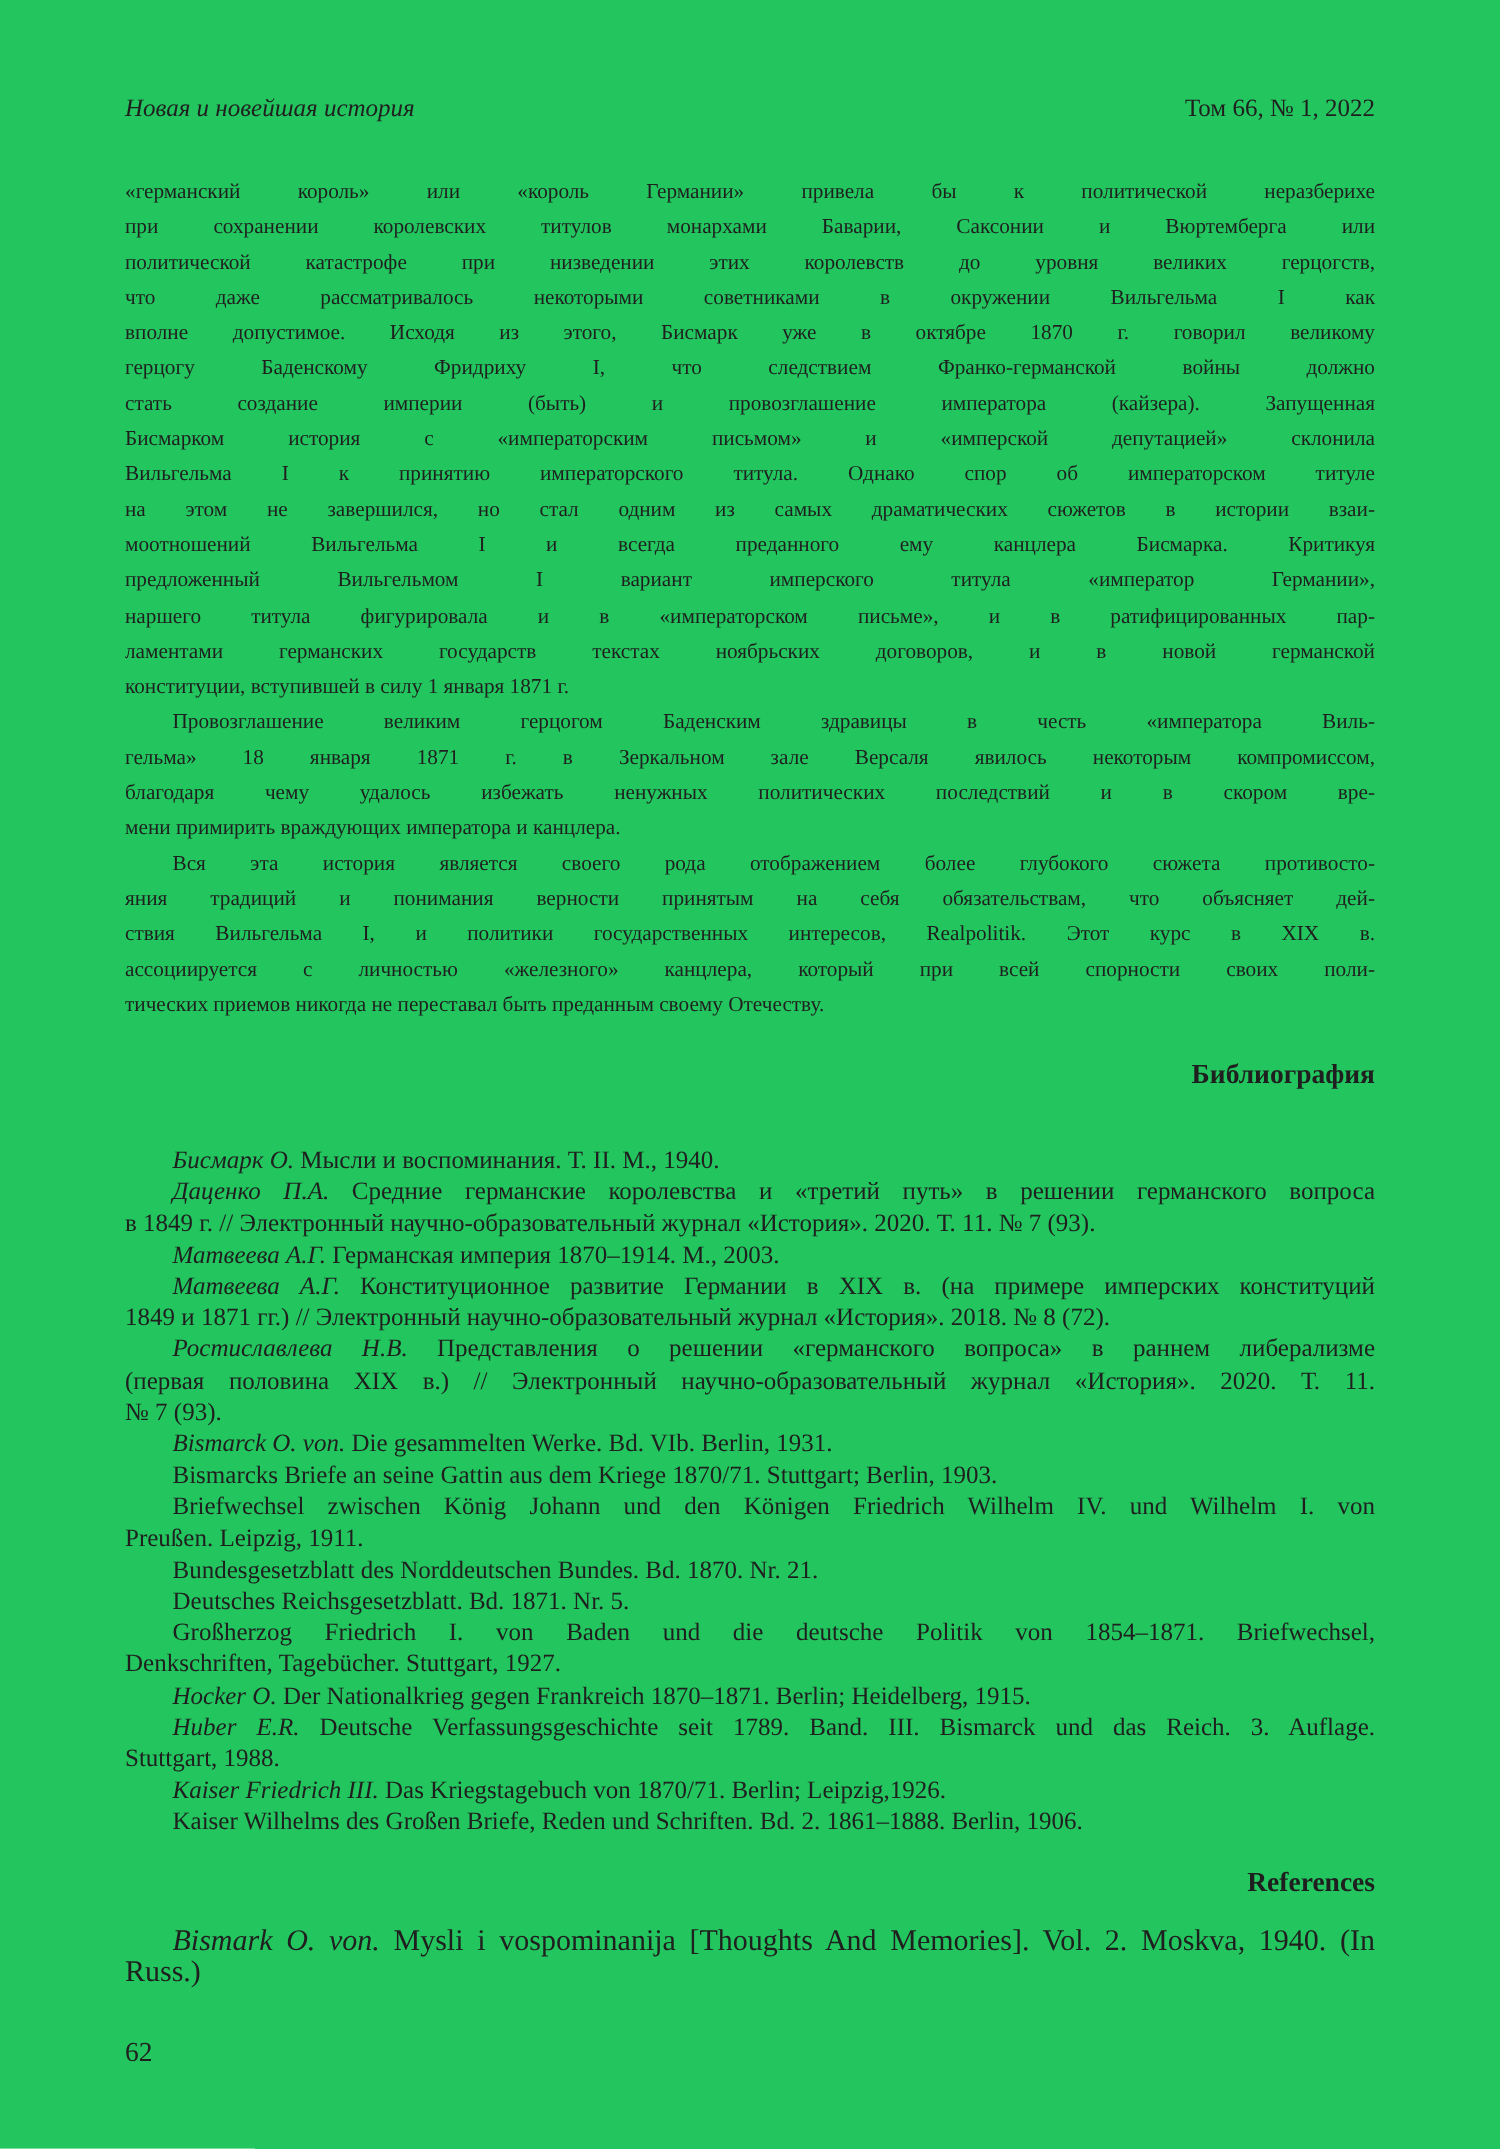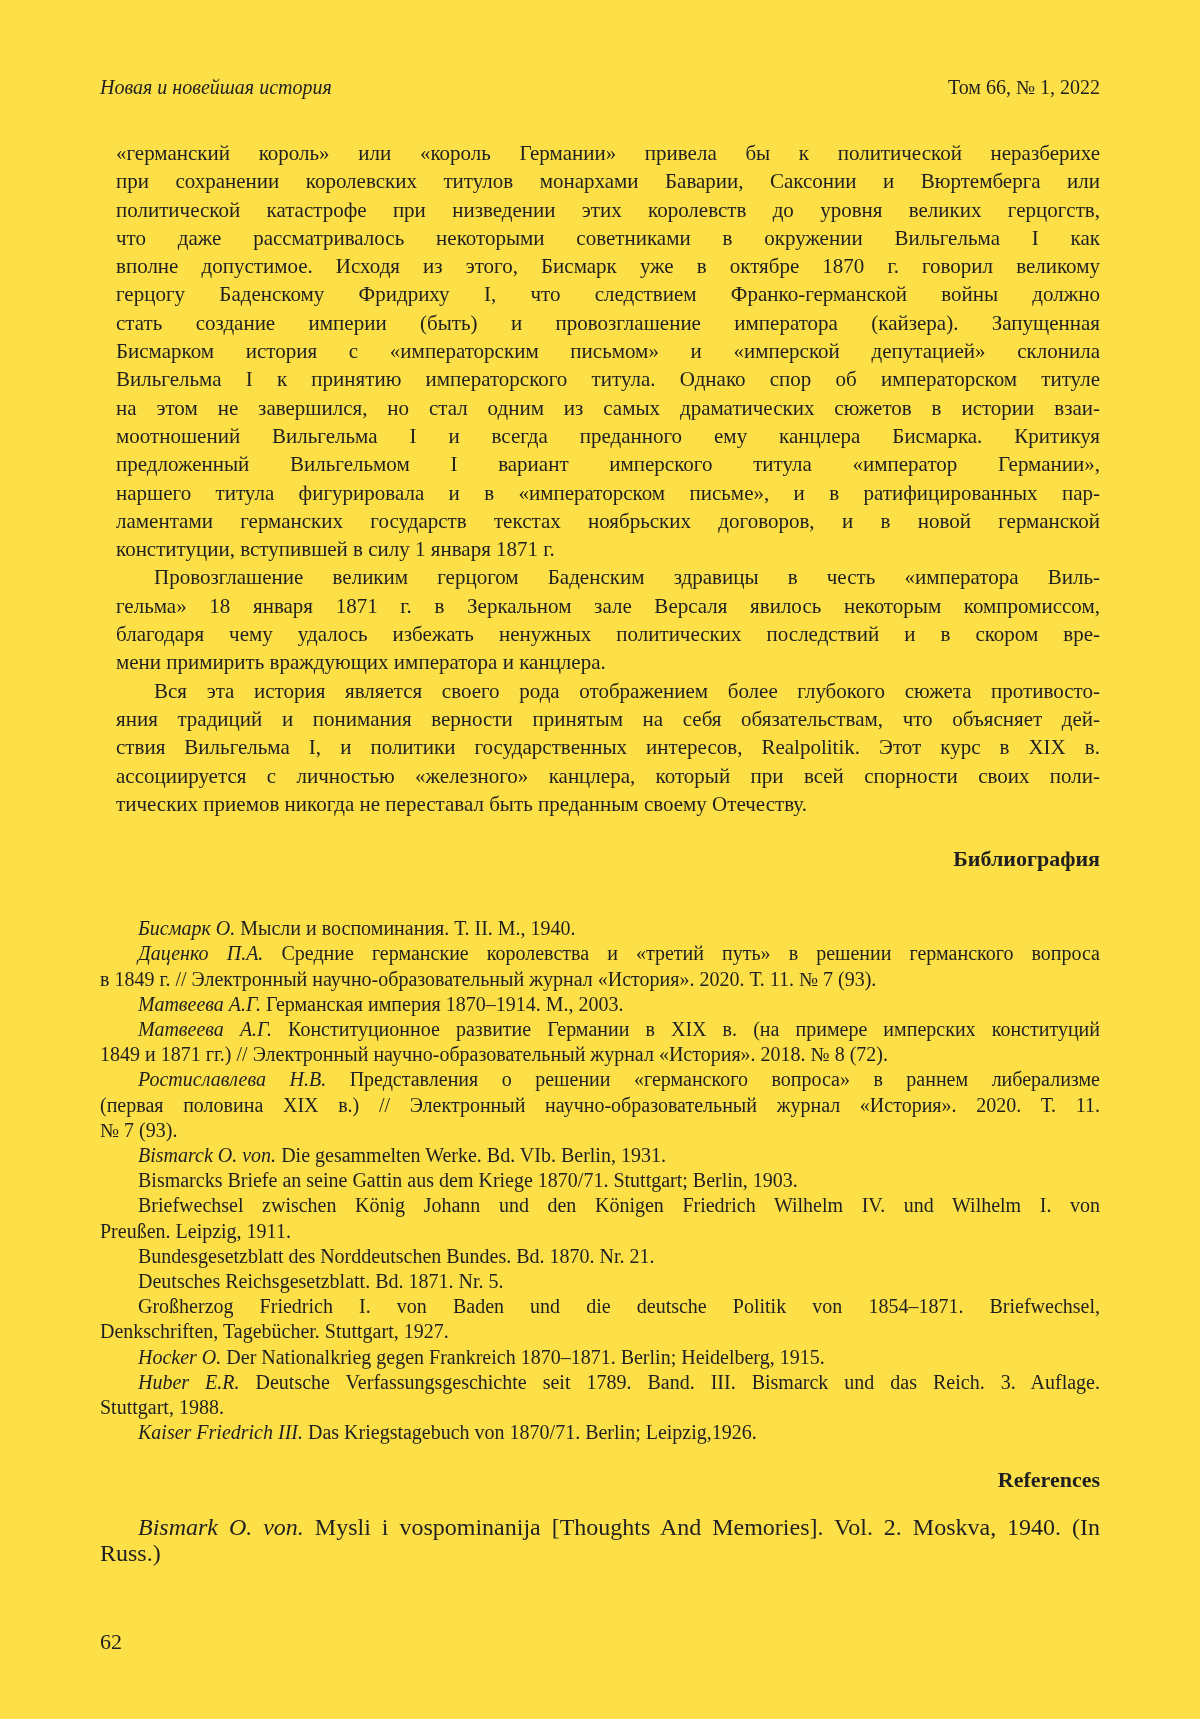--- a/index.html
+++ b/index.html
@@ -1,41 +1,40 @@
 <!DOCTYPE html>
 <html lang="ru"><head>
 <meta charset="utf-8">
 <style>
   * { margin: 0; padding: 0; box-sizing: border-box; }
   html, body { background: #ffffff; }
   .page {
     width: 1200px;
     height: 1719px;
     margin: 0 auto;
-    background: #fde047;
+    background: #22c55e;
     color: #1f1f1f;
     font-family: "Liberation Serif", "DejaVu Serif", serif;
     position: relative;
     overflow: hidden;
   }
   .content { padding: 0 100px; }
   .running-head {
     display: flex;
     justify-content: space-between;
     align-items: baseline;
     padding-top: 76px;
     font-size: 20px;
     line-height: 23px;
   }
   .running-head .jtitle { font-style: italic; }
   .article-body {
     margin-top: 40px;
-    font-size: 21px;
+    font-size: 17px;
     line-height: 28.3px;
-    margin-left: 16px;
   }
   .tline { text-align: justify; text-align-last: justify; }
   .tline.last { text-align-last: left; }
   .tline.indent { text-indent: 38px; }
   .sec-heading {
     text-align: right;
     font-weight: bold;
     font-size: 22px;
     line-height: 26px;
   }
@@ -148,20 +147,23 @@
         <div>
           <div class="tline last indent"><span class="author">Hocker O.</span> Der Nationalkrieg gegen Frankreich 1870–1871. Berlin; Heidelberg, 1915.</div>
         </div>
         <div>
           <div class="tline indent"><span class="author">Huber E.R.</span> Deutsche Verfassungsgeschichte seit 1789. Band. III. Bismarck und das Reich. 3. Auflage.</div>
           <div class="tline last">Stuttgart, 1988.</div>
         </div>
         <div>
           <div class="tline last indent"><span class="author">Kaiser Friedrich III.</span> Das Kriegstagebuch von 1870/71. Berlin; Leipzig,1926.</div>
         </div>
+        <div>
+          <div class="tline last indent">Kaiser Wilhelms des Großen Briefe, Reden und Schriften. Bd. 2. 1861–1888. Berlin, 1906.</div>
+        </div>
       </div>
 
     <div class="sec-heading refs-heading">References</div>
 
     <div class="refs-entries">
         <div>
           <div class="tline last indent"><span class="author">Bismark O. von.</span> Mysli i vospominanija [Thoughts And Memories]. Vol. 2. Moskva, 1940. (In Russ.)</div>
         </div>
       </div>
 

